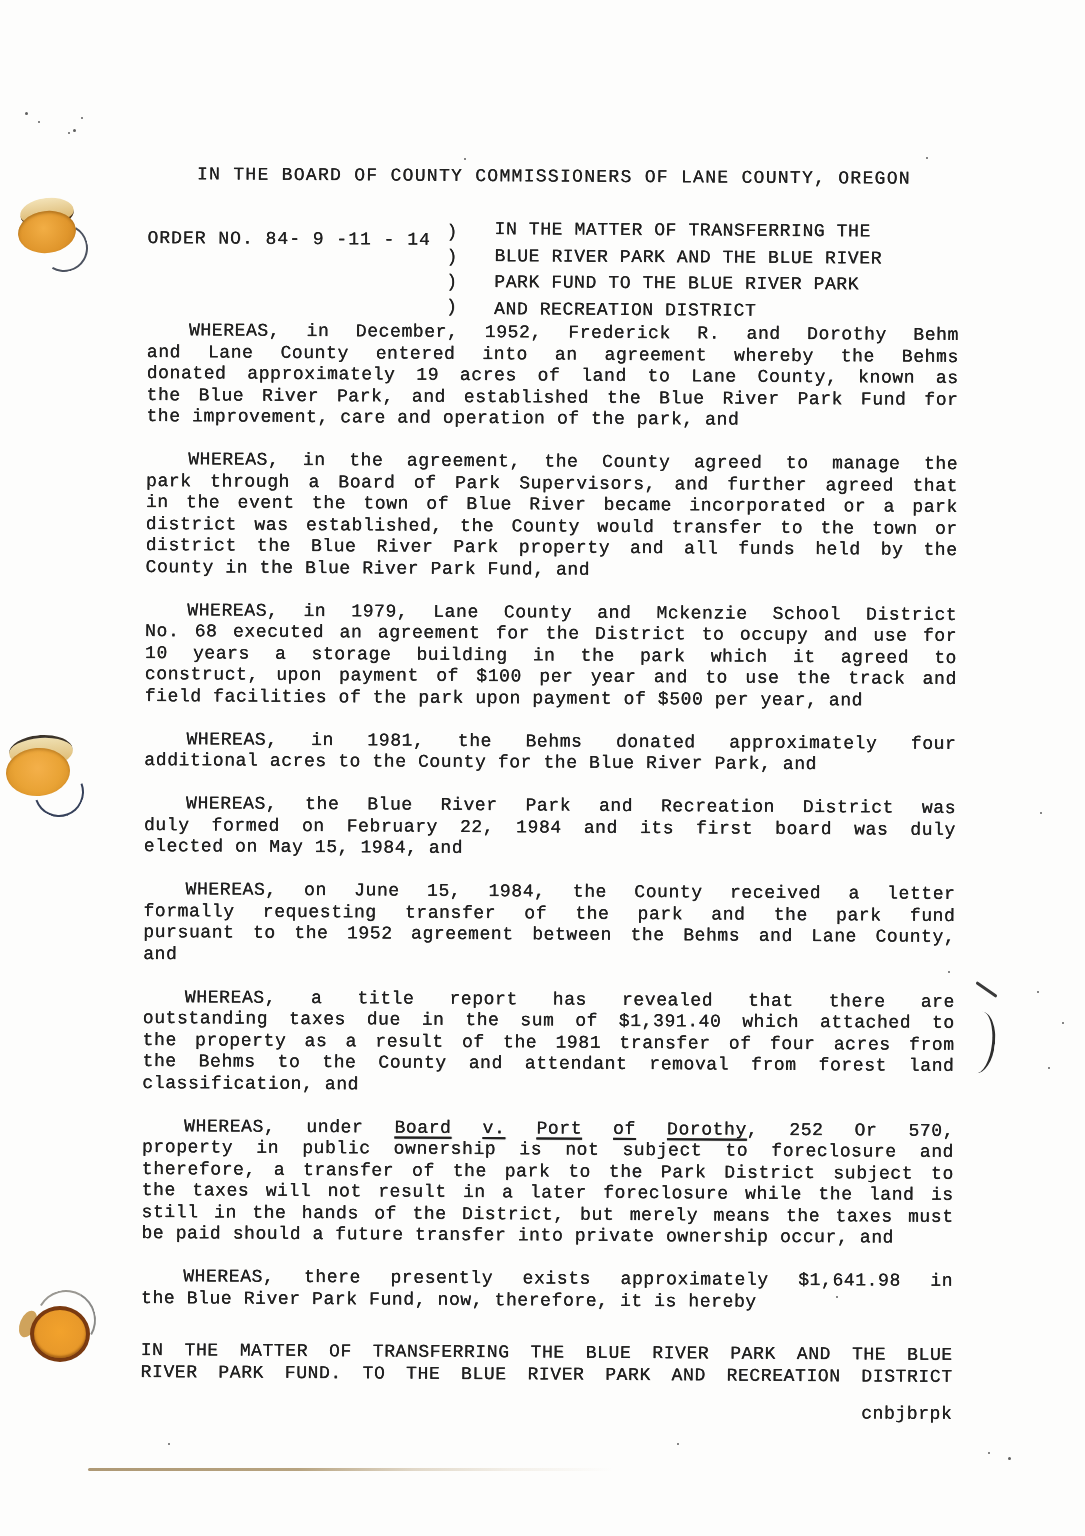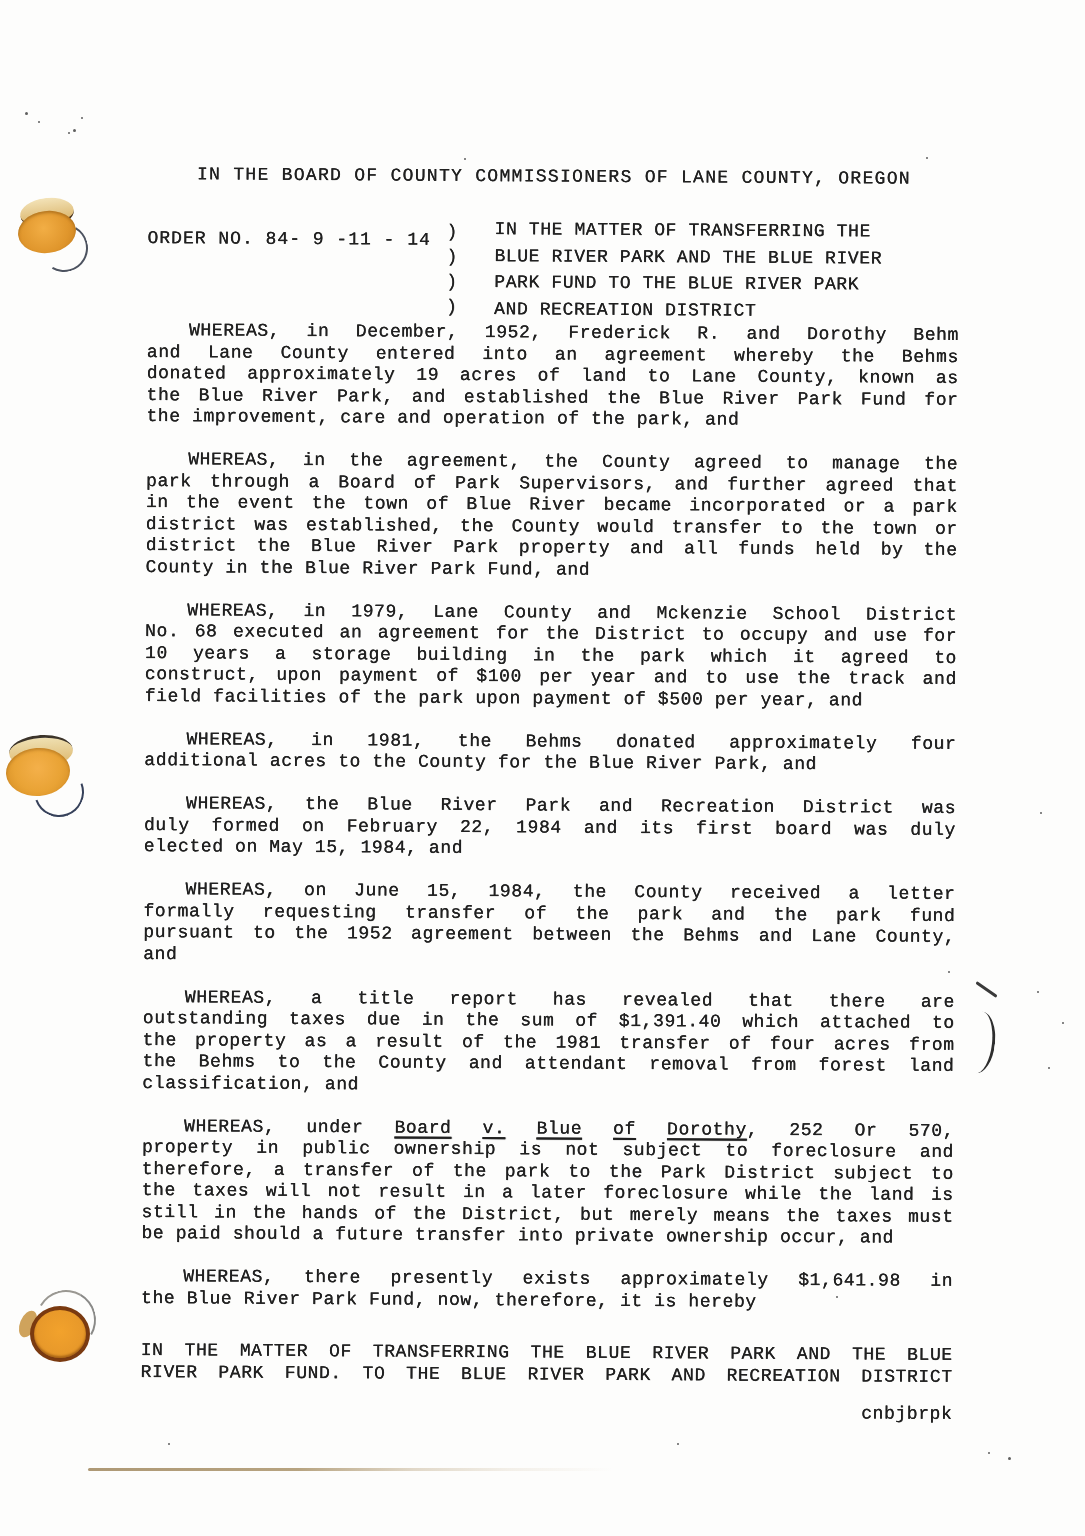--- a/index.html
+++ b/index.html
@@ -141,21 +141,21 @@
           <div class="tline last">and</div>
         </div>
         <div class="para">
           <div class="tline first">WHEREAS, a title report has revealed that there are</div>
           <div class="tline">outstanding taxes due in the sum of $1,391.40 which attached to</div>
           <div class="tline">the property as a result of the 1981 transfer of four acres from</div>
           <div class="tline">the Behms to the County and attendant removal from forest land</div>
           <div class="tline last">classification, and</div>
         </div>
         <div class="para">
-          <div class="tline first"><span>WHEREAS, under </span><span class="u">Board</span><span> </span><span class="u">v.</span><span> </span><span class="u">Blue</span><span> </span><span class="u">of</span><span> </span><span class="u">Dorothy</span><span>, 252 Or 570,</span></div>
+          <div class="tline first"><span>WHEREAS, under </span><span class="u">Board</span><span> </span><span class="u">v.</span><span> </span><span class="u">Port</span><span> </span><span class="u">of</span><span> </span><span class="u">Dorothy</span><span>, 252 Or 570,</span></div>
           <div class="tline">property in public ownership is not subject to foreclosure and</div>
           <div class="tline">therefore, a transfer of the park to the Park District subject to</div>
           <div class="tline">the taxes will not result in a later foreclosure while the land is</div>
           <div class="tline">still in the hands of the District, but merely means the taxes must</div>
           <div class="tline last">be paid should a future transfer into private ownership occur, and</div>
         </div>
         <div class="para">
           <div class="tline first">WHEREAS, there presently exists approximately $1,641.98 in</div>
           <div class="tline last">the Blue River Park Fund, now, therefore, it is hereby</div>
         </div>

